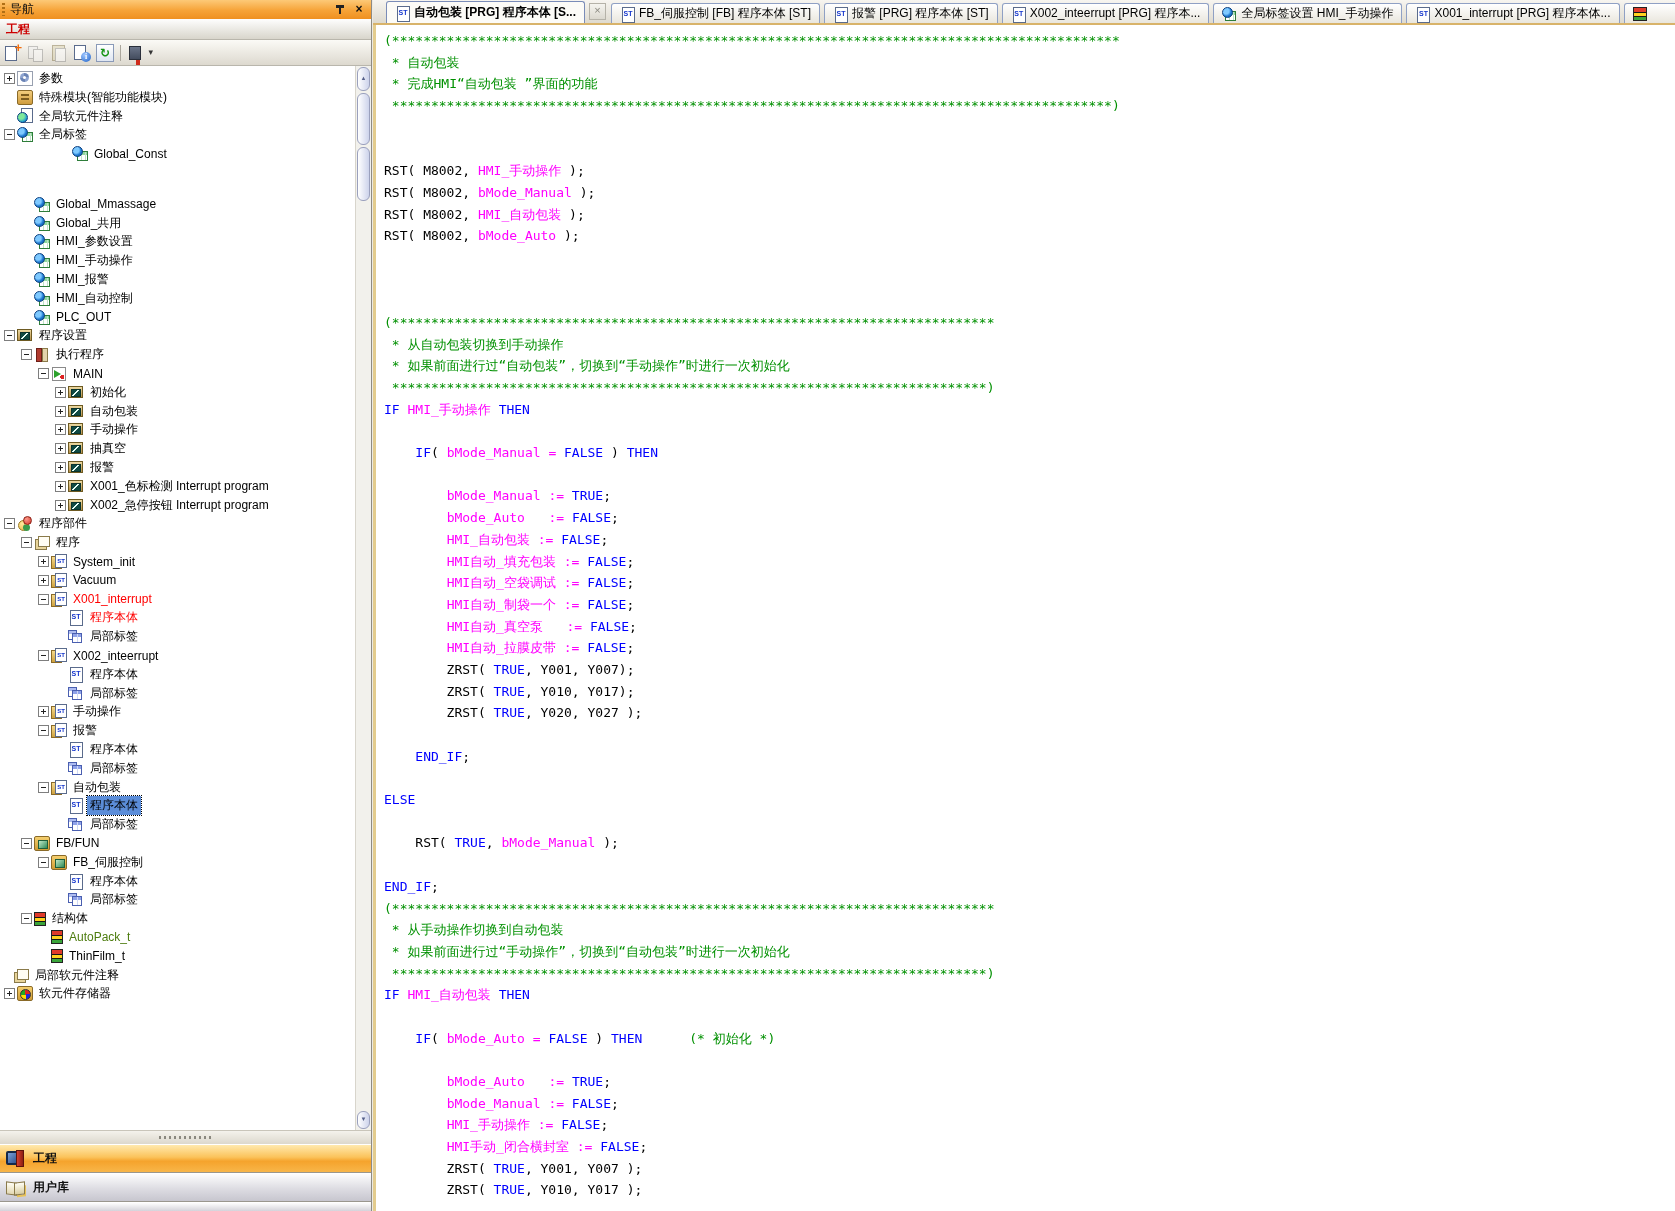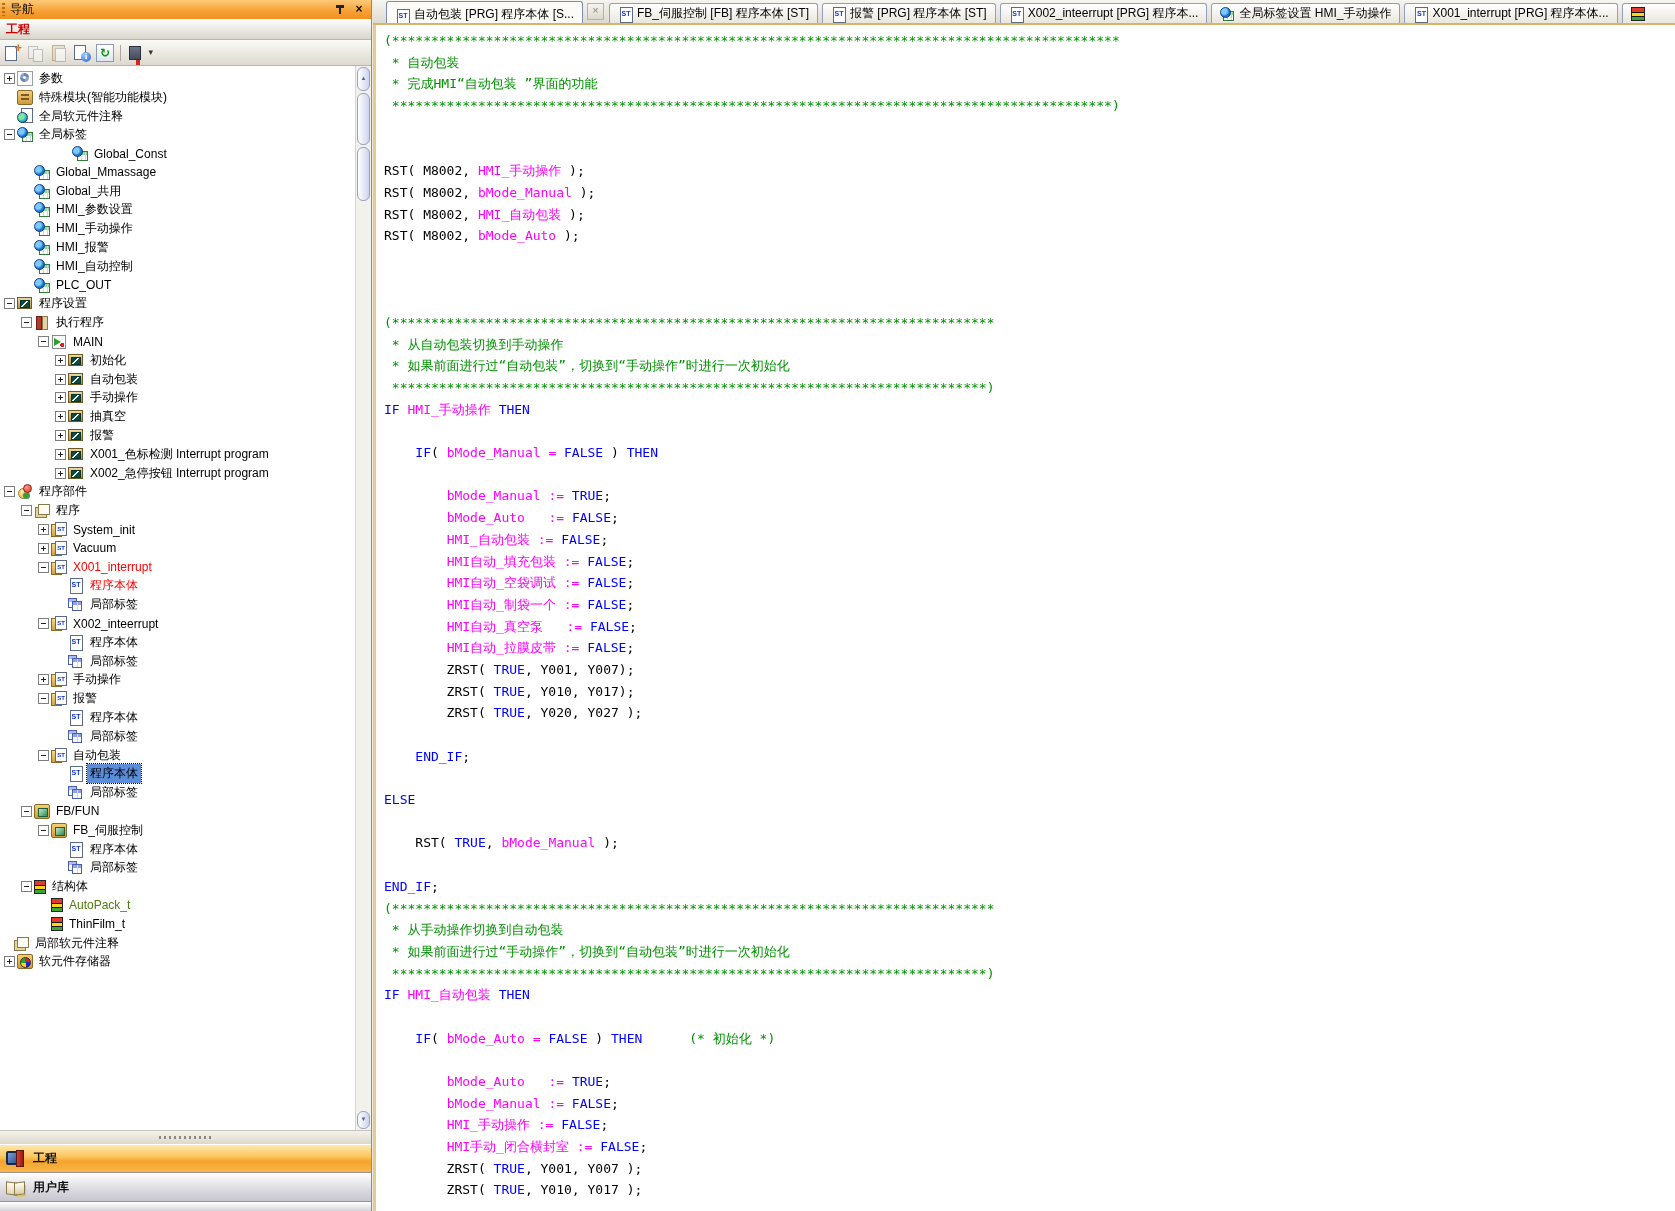--- a/index.html
+++ b/index.html
@@ -138,21 +138,21 @@
   .ic-book::after{content:"";position:absolute;right:1px;top:2px;width:9px;height:11px;background:linear-gradient(180deg,#fffef4,#d9cda2);
        border:1px solid #8a7a4a;transform:skewY(-7deg);box-shadow:2px 3px 0 -1px #e8c25a;}
 
   
   .editor{position:absolute;left:373px;top:0;right:0;height:1211px;display:flex;flex-direction:column;}
   .tabstrip{flex:none;height:23px;background:linear-gradient(180deg,#f7f5f0,#dedacf);
        border-bottom:2px solid #d8b36a;display:flex;align-items:flex-end;padding-left:13px;overflow:hidden;}
   .tab{height:19px;display:inline-flex;align-items:center;gap:5px;padding:0 8px;margin-right:4px;
        border:1px solid #8fa0c4;border-bottom:none;border-radius:3px 3px 0 0;
        background:linear-gradient(180deg,#ffffff,#e9e6dd);font-size:12px;white-space:nowrap;flex:none;}
-  .tab.active{background:#fcfbf7;font-weight:normal;height:21px;border-color:#7a8cb8;align-items:flex-end;}
+  .tab.active{background:#fcfbf7;font-weight:bold;height:21px;border-color:#7a8cb8;}
   .tab.partial{min-width:140px;}
   .tab-close{width:15px;height:15px;margin:0 5px 3px 0;border:1px solid #b5b2a8;flex:none;
        background:linear-gradient(180deg,#f5f4ef,#dbd8cf);color:#8a887f;font-size:11px;line-height:13px;text-align:center;align-self:flex-end;}
   .tic{width:14px;height:14px;margin-right:0;}
   .code{flex:1;background:#fff;border-left:3px solid #e3cc8e;padding:5px 0 0 8px;
        font-family:"DejaVu Sans Mono",monospace;font-size:13px;overflow:hidden;}
   .cl{height:21.7px;line-height:21.7px;white-space:pre;}
   .s-c{color:#009000;}
   .s-k{color:#0000ff;}
   .s-v{color:#ff00ff;}
@@ -201,21 +201,21 @@
             <span class="exp"></span>
           </span>
           <span class="ic ic-labelglobe"></span>
           <span class="tlabel">全局标签</span>
         </div>
         <div class="trow" style="padding-left: 21px; margin-left: 38px;">
           <span class="expslot"></span>
           <span class="ic ic-labelglobe"></span>
           <span class="tlabel">Global_Const</span>
         </div>
-        <div class="trow" style="padding-left: 21px;">
+        <div class="trow" style="padding-left: 21px; margin-top: 32px;">
           <span class="expslot"></span>
           <span class="ic ic-labelglobe"></span>
           <span class="tlabel">Global_Mmassage</span>
         </div>
         <div class="trow" style="padding-left: 21px;">
           <span class="expslot"></span>
           <span class="ic ic-labelglobe"></span>
           <span class="tlabel">Global_共用</span>
         </div>
         <div class="trow" style="padding-left: 21px;">

